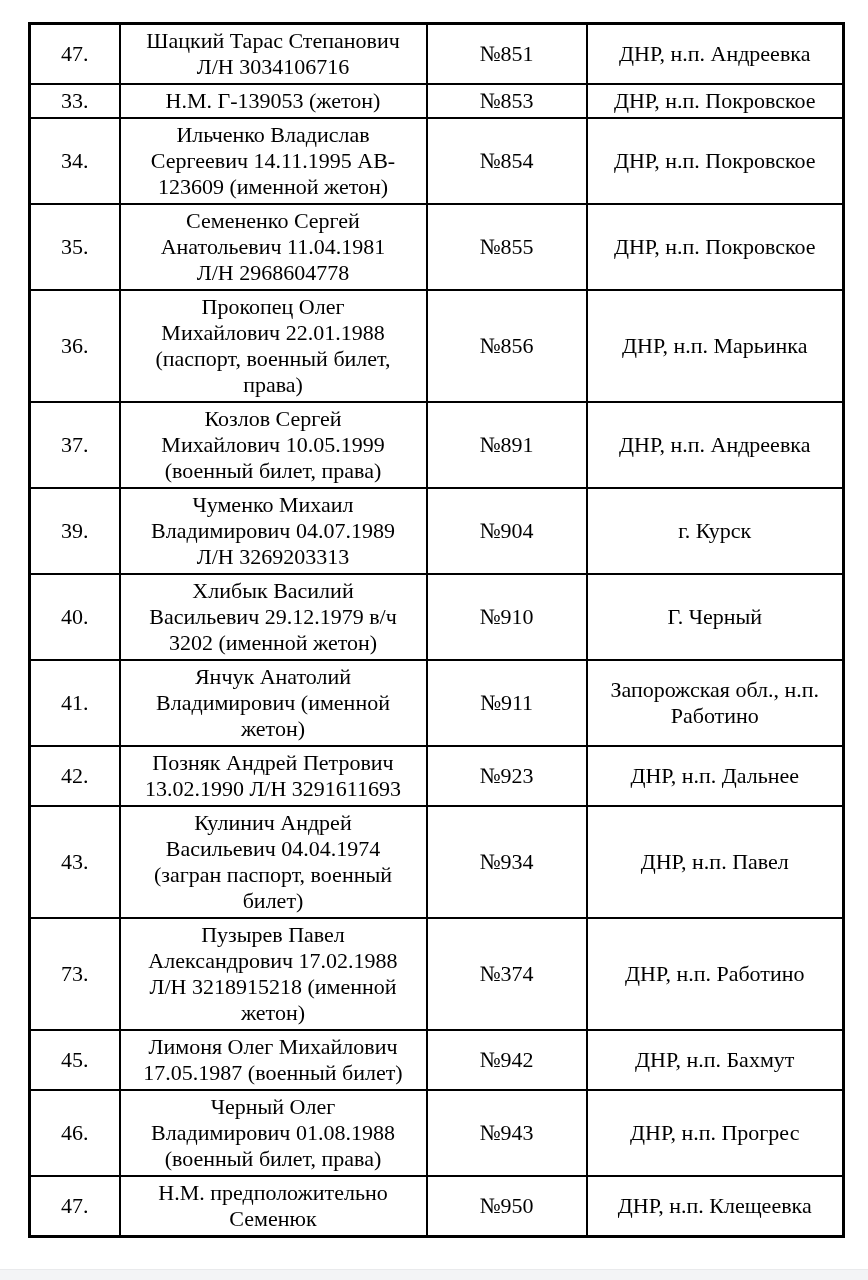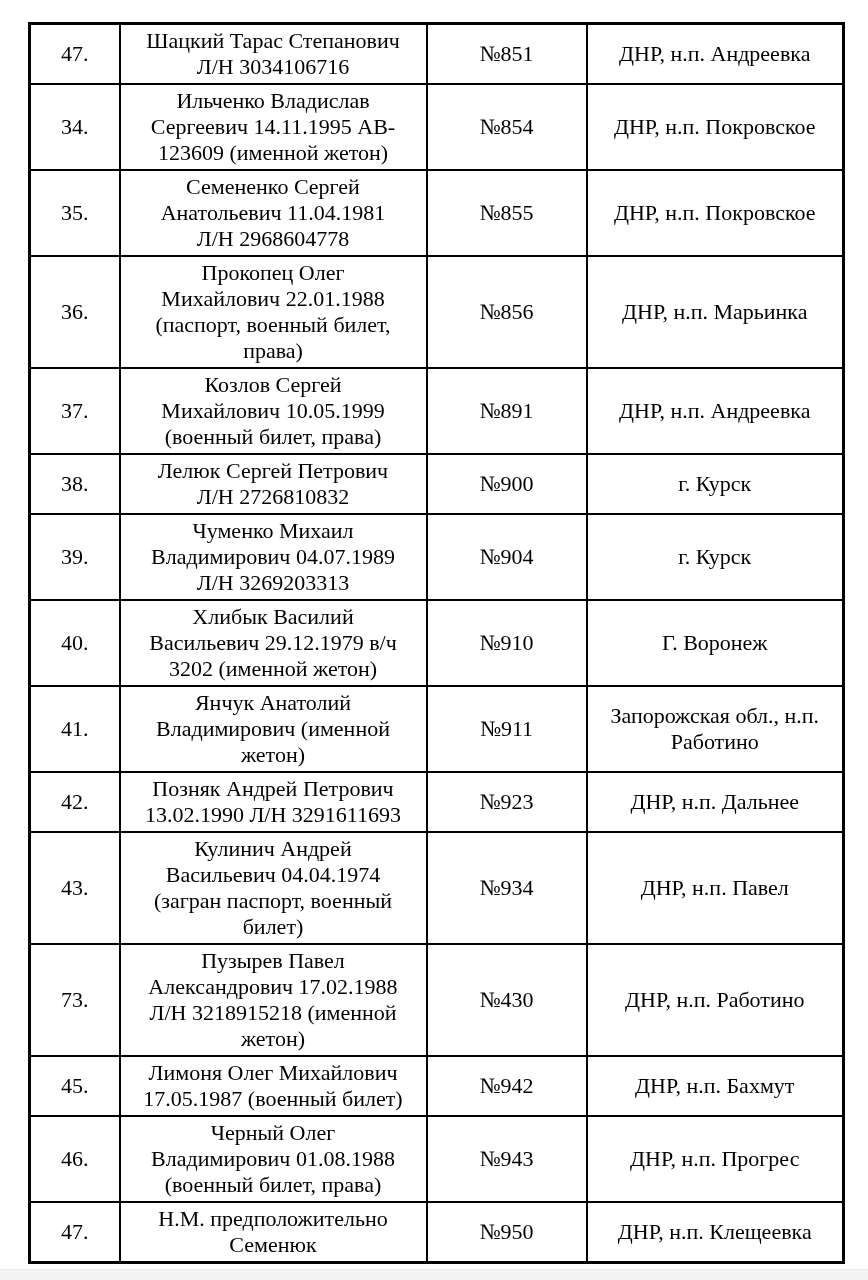--- a/index.html
+++ b/index.html
@@ -60,20 +60,26 @@
   </colgroup>
   <tbody>
     <tr>
       <td>47.</td>
       <td>Шацкий Тарас Степанович
 Л/Н 3034106716</td>
       <td>№851</td>
       <td>ДНР, н.п. Андреевка</td>
     </tr>
     <tr>
+      <td>33.</td>
+      <td>Н.М. Г-139053 (жетон)</td>
+      <td>№853</td>
+      <td>ДНР, н.п. Покровское</td>
+    </tr>
+    <tr>
       <td>34.</td>
       <td>Ильченко Владислав
 Сергеевич 14.11.1995 АВ-
 123609 (именной жетон)</td>
       <td>№854</td>
       <td>ДНР, н.п. Покровское</td>
     </tr>
     <tr>
       <td>35.</td>
       <td>Семененко Сергей
@@ -93,41 +99,34 @@
     </tr>
     <tr>
       <td>37.</td>
       <td>Козлов Сергей
 Михайлович 10.05.1999
 (военный билет, права)</td>
       <td>№891</td>
       <td>ДНР, н.п. Андреевка</td>
     </tr>
     <tr>
-      <td>38.</td>
-      <td>Лелюк Сергей Петрович
-Л/Н 2726810832</td>
-      <td>№900</td>
-      <td>г. Курск</td>
-    </tr>
-    <tr>
       <td>39.</td>
       <td>Чуменко Михаил
 Владимирович 04.07.1989
 Л/Н 3269203313</td>
       <td>№904</td>
       <td>г. Курск</td>
     </tr>
     <tr>
       <td>40.</td>
       <td>Хлибык Василий
 Васильевич 29.12.1979 в/ч
 3202 (именной жетон)</td>
       <td>№910</td>
-      <td>Г. Воронеж</td>
+      <td>Г. Черный</td>
     </tr>
     <tr>
       <td>41.</td>
       <td>Янчук Анатолий
 Владимирович (именной
 жетон)</td>
       <td>№911</td>
       <td>Запорожская обл., н.п.
 Работино</td>
     </tr>
@@ -146,21 +145,21 @@
 билет)</td>
       <td>№934</td>
       <td>ДНР, н.п. Павел</td>
     </tr>
     <tr>
       <td>73.</td>
       <td>Пузырев Павел
 Александрович 17.02.1988
 Л/Н 3218915218 (именной
 жетон)</td>
-      <td>№430</td>
+      <td>№374</td>
       <td>ДНР, н.п. Работино</td>
     </tr>
     <tr>
       <td>45.</td>
       <td>Лимоня Олег Михайлович
 17.05.1987 (военный билет)</td>
       <td>№942</td>
       <td>ДНР, н.п. Бахмут</td>
     </tr>
     <tr>

